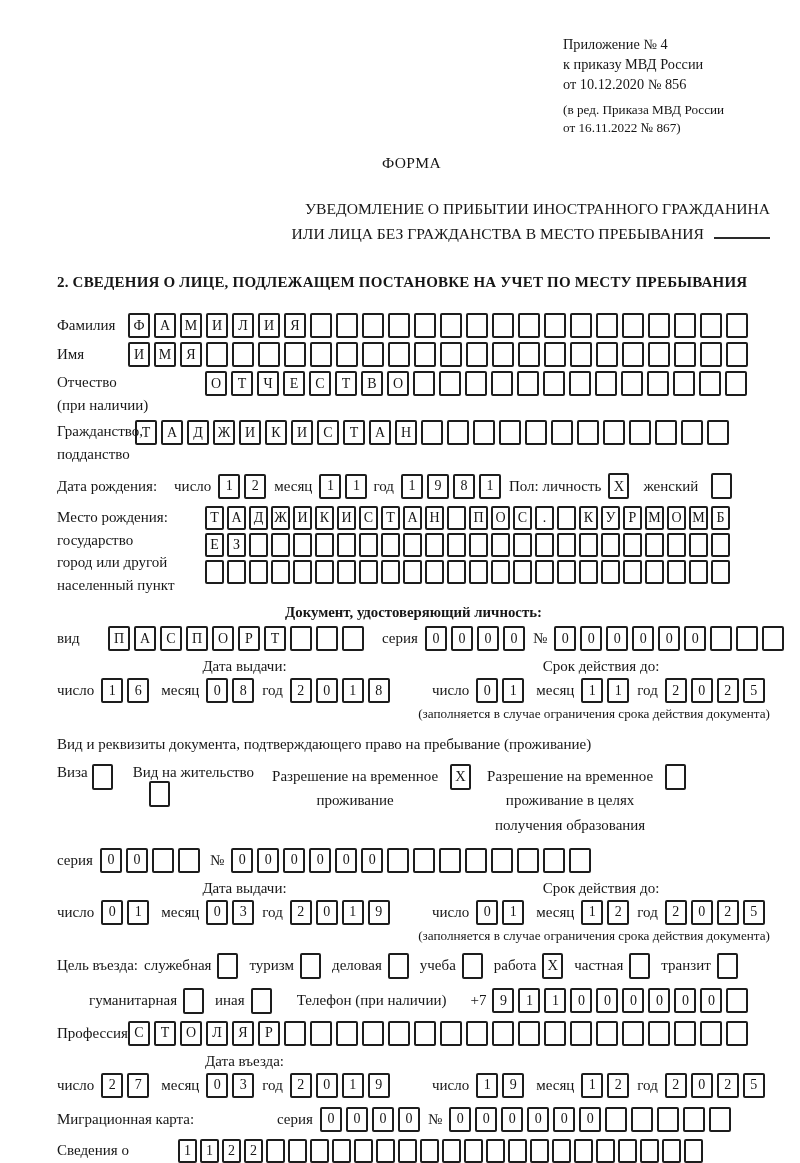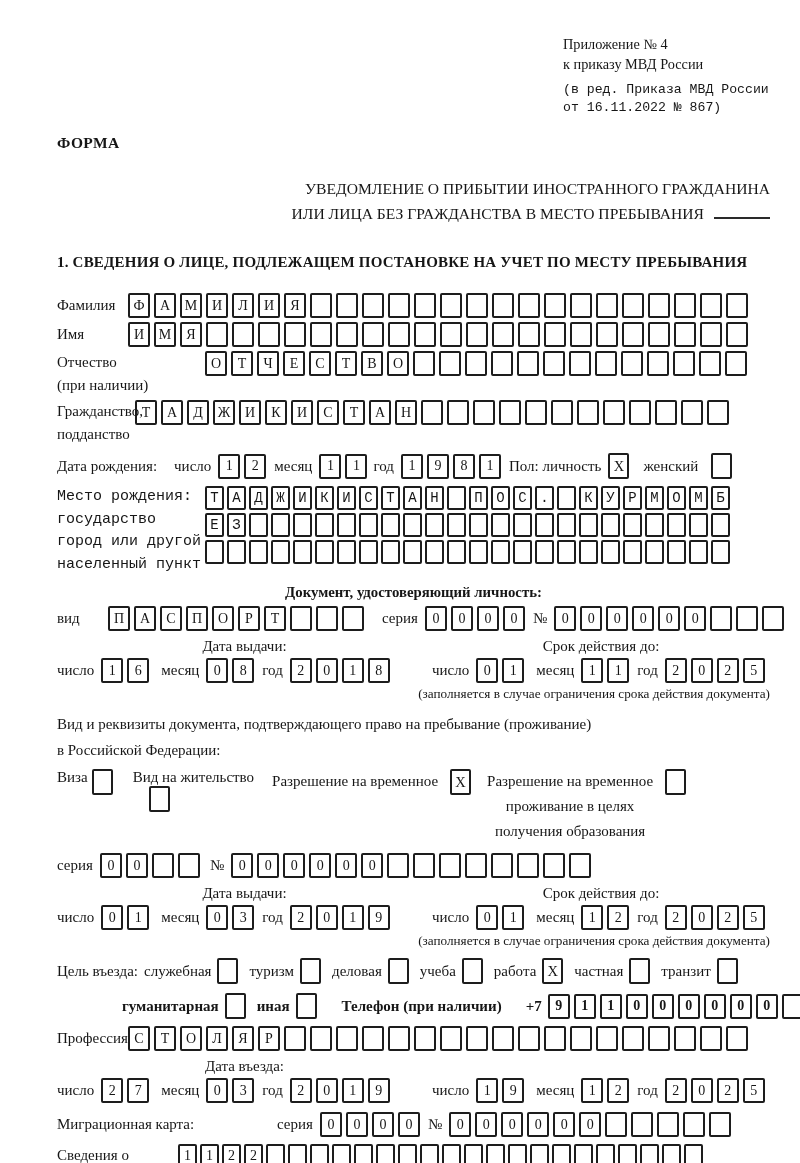--- a/index.html
+++ b/index.html
@@ -5,22 +5,22 @@
   * { box-sizing: border-box; }
   html,body { margin:0; padding:0; background:#ffffff; }
   body {
     width:800px; height:1163px; overflow:hidden;
     padding:34px 30px 16px 57px;
     color:#161616;
     font-family:"Liberation Serif","DejaVu Serif",serif;
     font-size:15px;
   }
   .hdr { margin-left:506px; line-height:1.4; font-size:14.3px; }
-  .hdr-small { margin-left:506px; margin-top:7px; line-height:1.35; font-size:13.2px;font-family:Liberation Mono, monospace; }
-  .forma { text-align:left; font-weight:bold; font-size:15.5px; margin-top:17px; padding-right:4px; letter-spacing:.4px; }
+  .hdr-small { margin-left:506px; margin-top:7px; line-height:1.35; font-size:13.2px; }
+  .forma { text-align:center; font-weight:normal; font-size:15.5px; margin-top:17px; padding-right:4px; letter-spacing:.4px; }
   .title { text-align:right; font-weight:normal; font-size:15.6px; line-height:1.65; margin-top:24px; }
   .t-underline { display:inline-block; width:56px; height:13px; border-bottom:2px solid #2a2a2a; margin-left:10px; }
   .sec { font-weight:bold; font-size:15px; margin-top:27px; letter-spacing:.2px; }
 
   .frow { display:flex; align-items:center; margin-top:4px; }
   .frow.top { align-items:flex-start; }
   .lbl { flex:none; }
   .lbl2 { line-height:1.5; flex:none; }
   .cells { display:flex; flex:none; }
   .cell {
@@ -59,33 +59,34 @@
   .reps .lcol { width:121px; line-height:1.55; flex:none; }
   .reps .rcol { flex:1; }
   .reps .cells { margin-bottom:3px; }
 </style>
 </head>
 <body>
 
 <div class="hdr">
   <div>Приложение № 4</div>
   <div>к приказу МВД России</div>
+  <div>от 10.12.2020 № 856</div>
 </div>
 <div class="hdr-small">
   <div>(в ред. Приказа МВД России</div>
   <div>от 16.11.2022 № 867)</div>
 </div>
 <div class="forma">ФОРМА</div>
 
 <div class="title">
   <div>УВЕДОМЛЕНИЕ О ПРИБЫТИИ ИНОСТРАННОГО ГРАЖДАНИНА</div>
   <div><span>ИЛИ ЛИЦА БЕЗ ГРАЖДАНСТВА В МЕСТО ПРЕБЫВАНИЯ</span><span class="t-underline"></span></div>
 </div>
 
-<div class="sec">1. СВЕДЕНИЯ О ЛИЦЕ, ПОДЛЕЖАЩЕМ ПОСТАНОВКЕ НА УЧЕТ ПО МЕСТУ ПРЕБЫВАНИЯ</div>
+<div class="sec">2. СВЕДЕНИЯ О ЛИЦЕ, ПОДЛЕЖАЩЕМ ПОСТАНОВКЕ НА УЧЕТ ПО МЕСТУ ПРЕБЫВАНИЯ</div>
 
 <div class="frow" style="margin-top:22px;">
   <div class="lbl" style="width:71px;">Фамилия</div>
   <div class="cells">
       <span class="cell">Ф</span>
       <span class="cell">А</span>
       <span class="cell">М</span>
       <span class="cell">И</span>
       <span class="cell">Л</span>
       <span class="cell">И</span>
@@ -221,21 +222,21 @@
       <span class="cell">9</span>
       <span class="cell">8</span>
       <span class="cell">1</span>
     </span>
   <span class="w" style="margin-left:4px;">Пол: личность</span>
   <span class="box">X</span>
   <span class="w" style="margin-left:14px;">женский</span>
   <span class="box" style="margin-left:6px;"></span>
 </div>
 
-<div class="frow top" style="margin-top:7px;font-family:Liberation Mono, monospace;">
+<div class="frow top" style="margin-top:7px;">
   <div class="lbl2" style="width:148px;">
     <div>Место рождения:</div>
     <div>государство</div>
     <div>город или другой</div>
     <div>населенный пункт</div>
   </div>
   <div>
     <div class="cells sm" style="margin-bottom:3px;">
         <span class="cell">Т</span>
         <span class="cell">А</span>
@@ -395,35 +396,35 @@
         <span class="cell">0</span>
         <span class="cell">2</span>
         <span class="cell">5</span>
       </span>
   </div>
 </div>
 <div class="note">(заполняется в случае ограничения срока действия документа)</div>
 
 <div class="intro">
   <div>Вид и реквизиты документа, подтверждающего право на пребывание (проживание)</div>
-  <div>в Российской Федерации:</div>
 </div>
 
 <div class="visarow">
   <div class="opt">
     <span>Виза</span>
     <span class="box" style="margin-left:4px;"></span>
   </div>
   <div class="opt" style="margin-left:20px;flex-direction:column;">
     <span>Вид на жительство</span>
     <span class="box" style="margin-left:16px;"></span>
   </div>
   <div class="opt" style="margin-left:18px;">
     <div class="ctr">
       <div>Разрешение на временное</div>
+      <div>проживание</div>
     </div>
     <span class="box" style="margin-left:12px;">X</span>
   </div>
   <div class="opt" style="margin-left:16px;">
     <div class="ctr">
       <div>Разрешение на временное</div>
       <div>проживание в целях</div>
       <div>получения образования</div>
     </div>
     <span class="box" style="margin-left:12px;"></span>
@@ -513,21 +514,21 @@
   <span class="box"></span>
   <span>учеба</span>
   <span class="box"></span>
   <span>работа</span>
   <span class="box">X</span>
   <span>частная</span>
   <span class="box"></span>
   <span>транзит</span>
   <span class="box"></span>
 </div>
-<div class="prow" style="margin-left:65px;font-weight:bold;">
+<div class="prow" style="margin-left:32px;">
   <span>гуманитарная</span>
   <span class="box"></span>
   <span>иная</span>
   <span class="box"></span>
   <span style="margin-left:14px;">Телефон (при наличии)</span>
   <span style="margin-left:24px;margin-right:6px;">+7</span>
   <span class="cells">
       <span class="cell">9</span>
       <span class="cell">1</span>
       <span class="cell">1</span>

